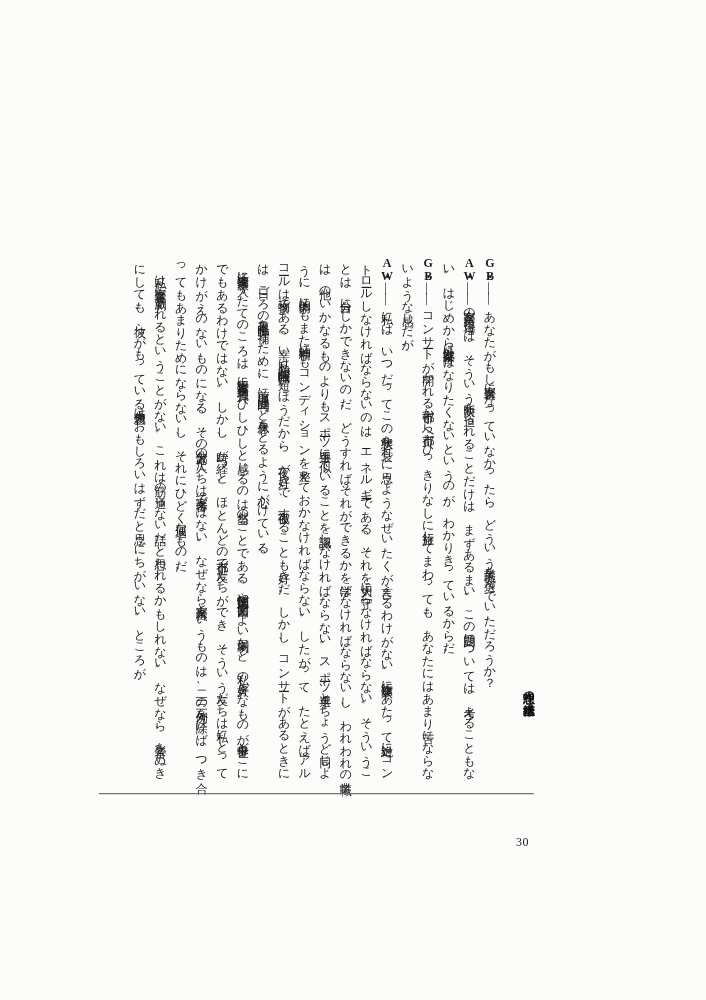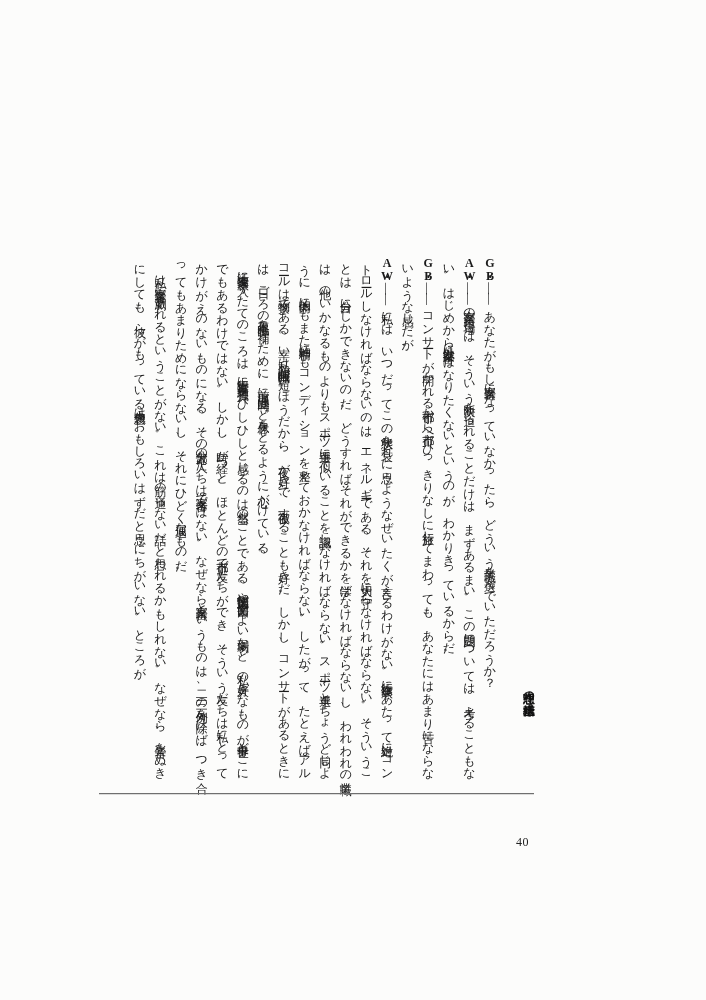--- a/index.html
+++ b/index.html
@@ -91,15 +91,15 @@
 
     <p class="para indent"><span class="ptext">演奏家生活に入りたてのころは、演奏旅行中に孤独をひしひしと感じるのは当然のことである。大博物館や図書館やよい劇場など、私の大好きなものが世界中どこにでもあるわけではない。しかし、時が経つと、ほとんどの都市で友だちができ、そういう友だちは私にとってかけがえのないものになる。その大部分の人たちは音楽家ではない。なぜなら音楽家というものは、二、三の例外を除けば、つき合ってもあまりためにならないし、それにひどく退屈なものだ。</span></p>
 
     <p class="para indent"><span class="ptext">私は音楽家に刺激されるということがない。これは筋の通らない話だと思われるかもしれない。なぜなら、音楽をぬきにしても、彼らがもっている想像力はおもしろいはずだと思うにちがいない。ところが、</span></p>
   </main>
 
   <aside class="running-head">理想の生活様式</aside>
 
   <div class="footer-rule"></div>
 
-  <div class="page-number">40</div>
+  <div class="page-number">30</div>
 
 </div>
 
 </body></html>

